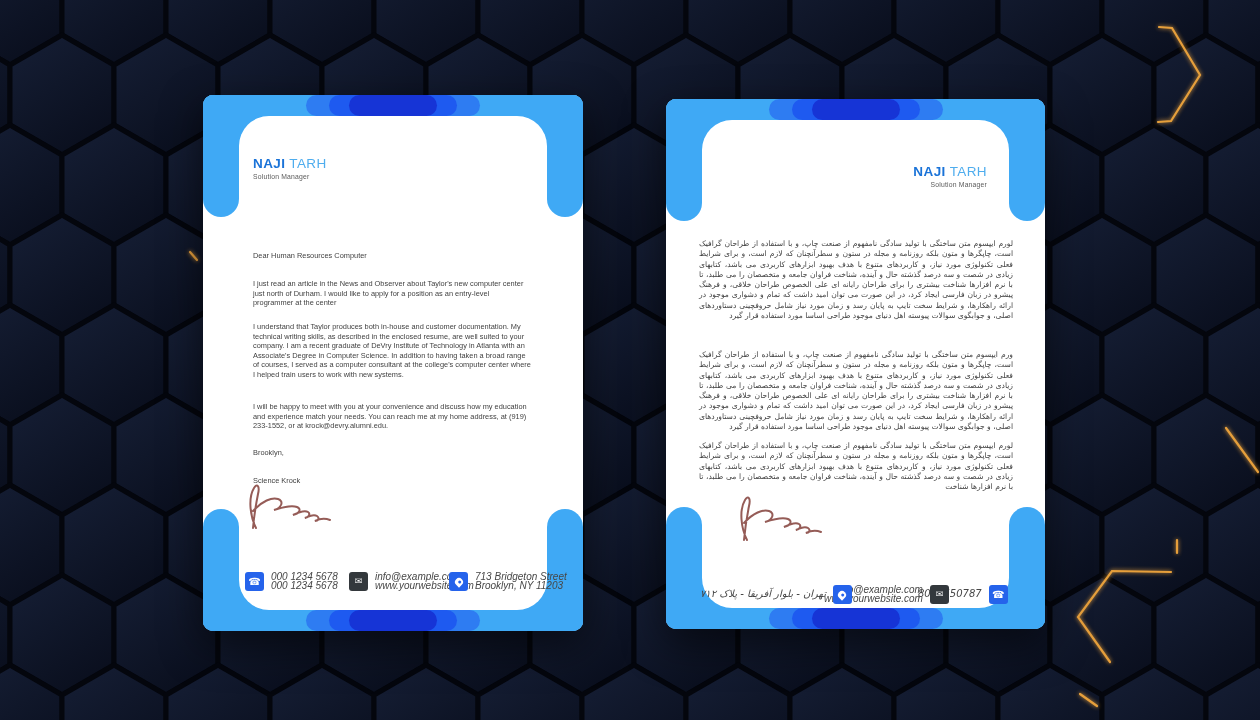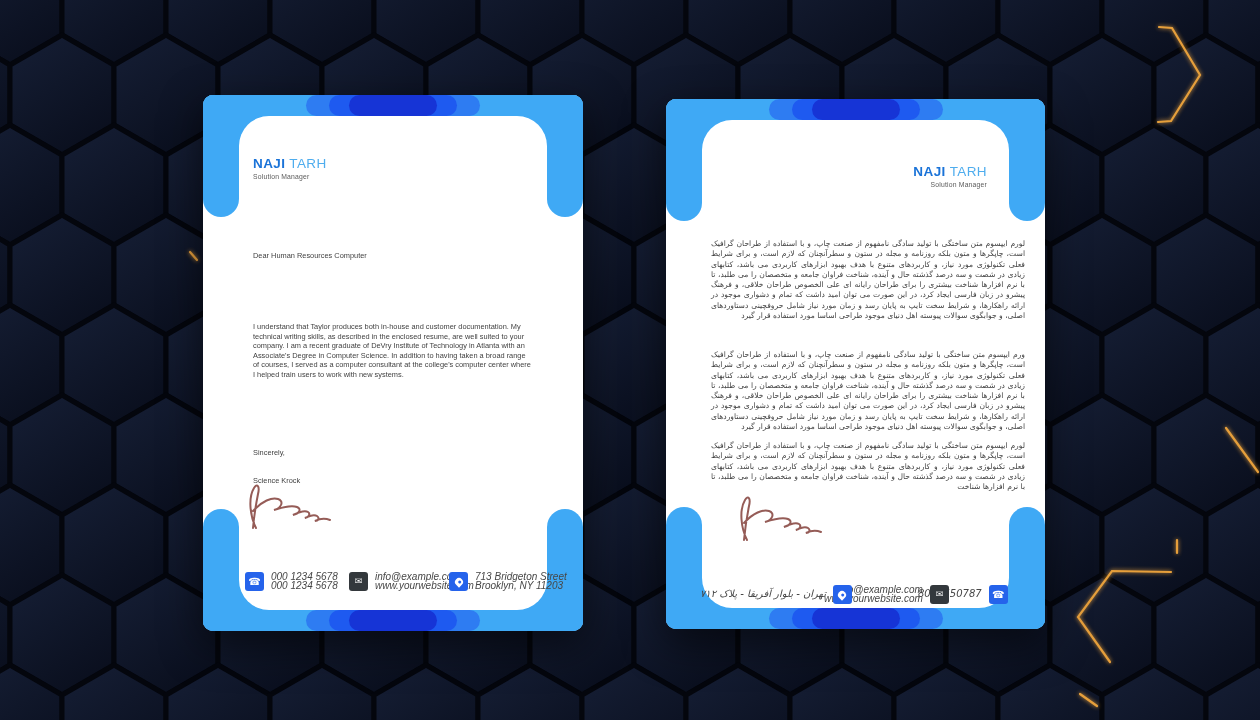--- a/index.html
+++ b/index.html
@@ -42,21 +42,21 @@
   .brand{position:absolute;line-height:1.05;}
   .brand .nm{font-size:13.5px;letter-spacing:.4px;}
   .brand .nm b{color:var(--brand1);font-weight:bold;}
   .brand .nm span{color:var(--brand2);}
   .brand .role{font-size:6.8px;color:#5b5b5b;margin-top:1.5px;letter-spacing:.2px;}
 
   
   .en-block{position:absolute;left:50px;width:278px;font-size:7.4px;line-height:9.6px;color:#3f3f3f;}
   
   .fa-block{
-    position:absolute;left:45px;width:314px;direction:rtl;
+    position:absolute;left:33px;width:314px;direction:rtl;
     font-family:"DejaVu Sans", sans-serif;
     font-size:7.6px;line-height:10.3px;color:#3f3f3f;
     text-align:justify;text-align-last:right;
   }
 
   .sig{position:absolute;}
 
   
   .fgroup{position:absolute;display:flex;align-items:center;gap:7px;}
   .ficon{width:19px;height:19px;border-radius:3px;display:flex;align-items:center;justify-content:center;flex:0 0 auto;}
@@ -285,22 +285,24 @@
   <div class="capsule cap-bl"></div>
   <div class="capsule cap-br"></div>
   <div class="inner"></div>
 
   <div class="brand" style="left:50px;top:62px;">
     <div class="nm"><b>NAJI</b> <span>TARH</span></div>
     <div class="role">Solution Manager</div>
   </div>
 
   <div class="en-block" style="top:156px;">Dear Human Resources Computer</div>
+  <div class="en-block" style="top:184px;">I just read an article in the News and Observer about Taylor's new computer center just north of Durham. I would like to apply for a position as an entry-level programmer at the center</div>
   <div class="en-block" style="top:227px;">I understand that Taylor produces both in-house and customer documentation. My technical writing skills, as described in the enclosed resume, are well suited to your company. I am a recent graduate of DeVry Institute of Technology in Atlanta with an Associate's Degree in Computer Science. In addition to having taken a broad range of courses, I served as a computer consultant at the college's computer center where I helped train users to work with new systems.</div>
-  <div class="en-block" style="top:353px;">Sincerely,</div>
+  <div class="en-block" style="top:307px;">I will be happy to meet with you at your convenience and discuss how my education and experience match your needs. You can reach me at my home address, at (919) 233-1552, or at krock@devry.alumni.edu.</div>
+  <div class="en-block" style="top:353px;">Brooklyn,</div>
   <div class="en-block" style="top:381px;">Science Krock</div>
 
   <svg class="sig" style="left:38px;top:386px;" width="98" height="50" viewBox="0 0 98 50">
     <path d="M15,47 C9,35 7,17 13,7 C16,2 19,5 17,13 C15,23 13,36 12,47 M12,30 C21,20 31,16 37,18 C43,20 41,27 33,29 C42,26 51,24 56,26 C61,28 58,33 52,34 C58,31 64,29 67,31 C70,33 67,37 64,37 C68,35 73,33 76,35 C79,37 77,40 74,40 C78,38 84,37 89,39" stroke="#8a4a45" stroke-width="2" fill="none" stroke-linecap="round" opacity="0.9"></path>
   </svg>
 
   <div class="fgroup" style="left:42px;top:477px;">
     <div class="ficon blue">
         <span class="glyph">☎</span>
       </div>

